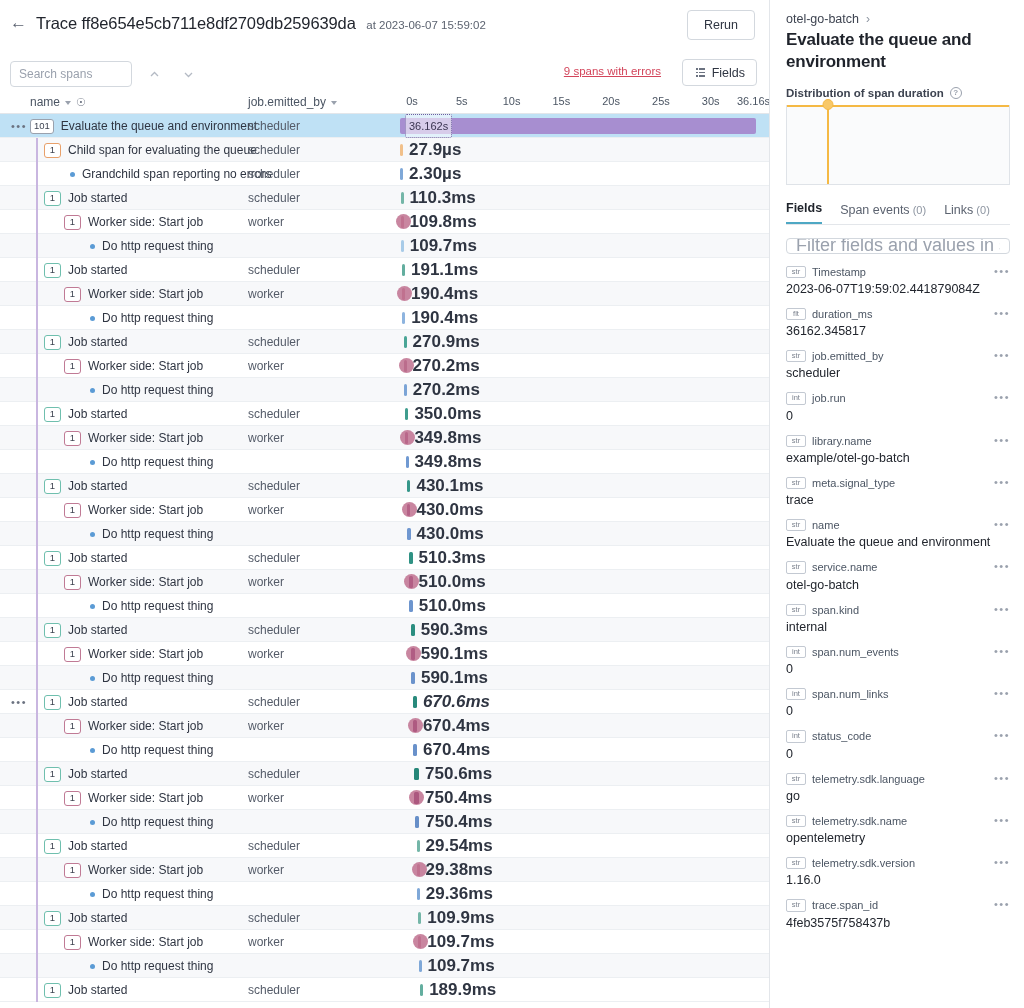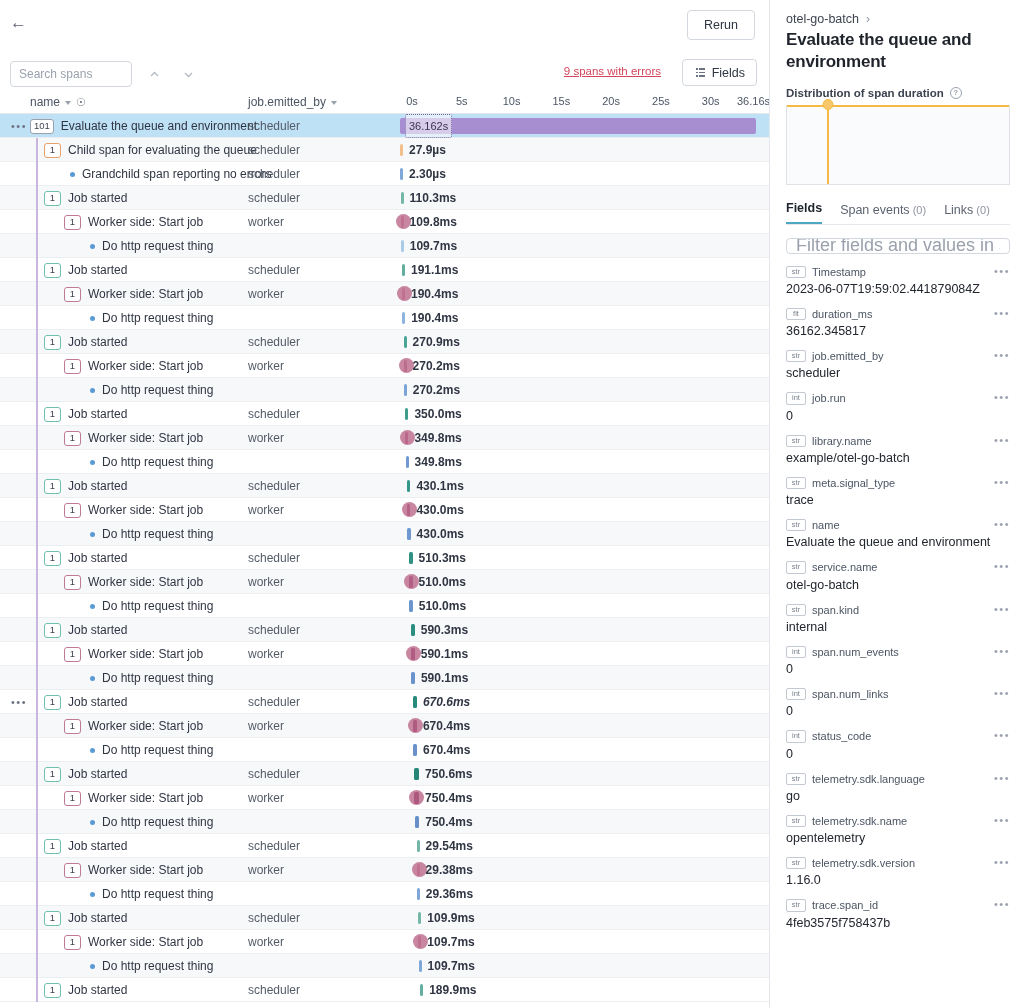--- a/index.html
+++ b/index.html
@@ -151,21 +151,21 @@
     display: flex; align-items: center; color: #545b68;
   }
   .bar {
     position: absolute; top: 6px; height: 12px;
     border-radius: 1.5px;
   }
   .bar.root { top: 4px; height: 16px; border-radius: 2px; }
   .bar-label {
     position: absolute; top: 0; height: 24px;
     display: flex; align-items: center;
-    font-size: 12px; color: #2f3542; font-weight: bold;
+    font-size: 17px; color: #2f3542; font-weight: bold;
     white-space: nowrap;
   }
   .bar-label.on-bar {
     color: #3a3450; font-weight: normal; font-size: 11px;
     background: rgba(255,255,255,.55);
     padding: 5px 3px; border-radius: 2px;
     border: 1px dotted #6d5fa0;
   }
   .err-dot {
     position: absolute; top: 4px;
@@ -262,20 +262,24 @@
 </style>
 </head>
 <body>
 
 <div class="app">
 
   <div class="left">
 
     <div class="trace-header">
       <span class="back-arrow">←</span>
+      <div>
+        <span class="trace-title">Trace ff8e654e5cb711e8df2709db259639da</span>
+        <span class="trace-at">at 2023-06-07 15:59:02</span>
+      </div>
     </div>
     <button class="rerun-btn">Rerun</button>
 
     <div class="toolbar">
       <input class="search-input" placeholder="Search spans" style="">
       <span class="nav-arrow">
         <svg width="13" height="13" viewBox="0 0 13 13">
             <path d="M3 8 L6.5 4.5 L10 8" stroke="#b4bac4" stroke-width="1.3" fill="none"></path>
           </svg>
       </span>

